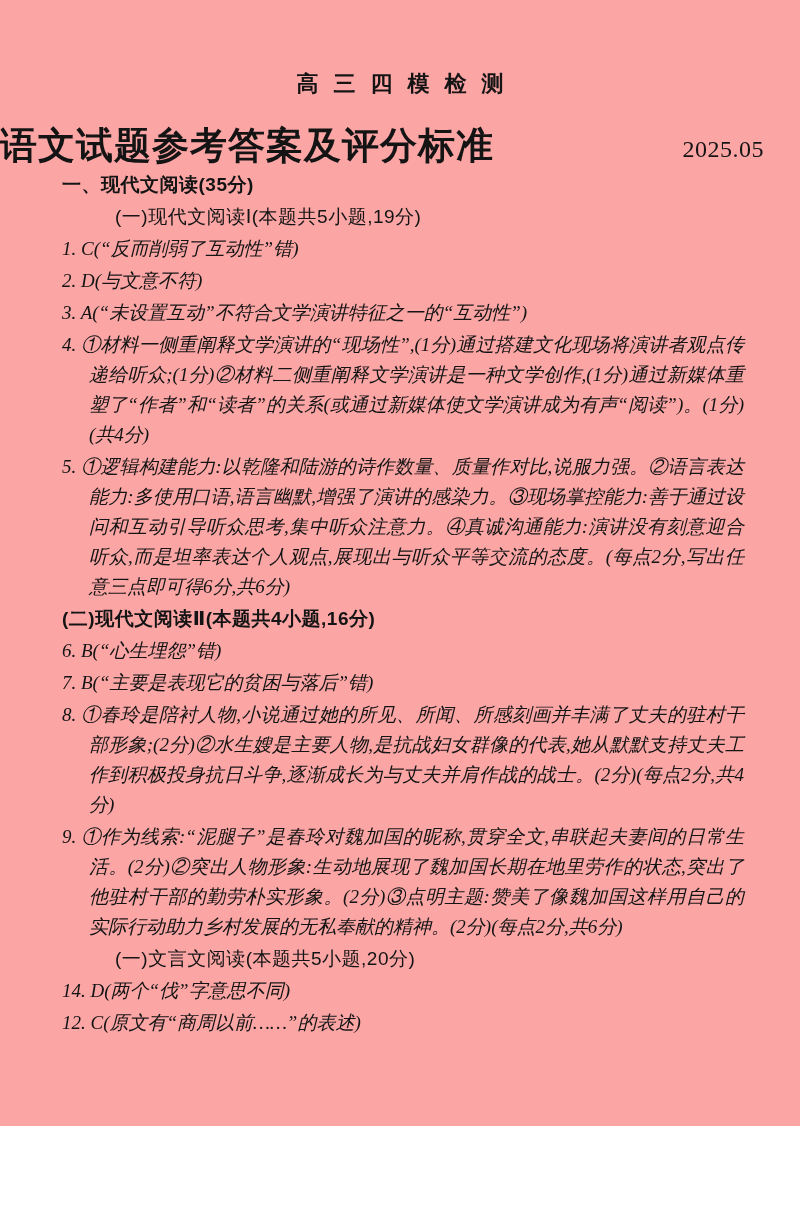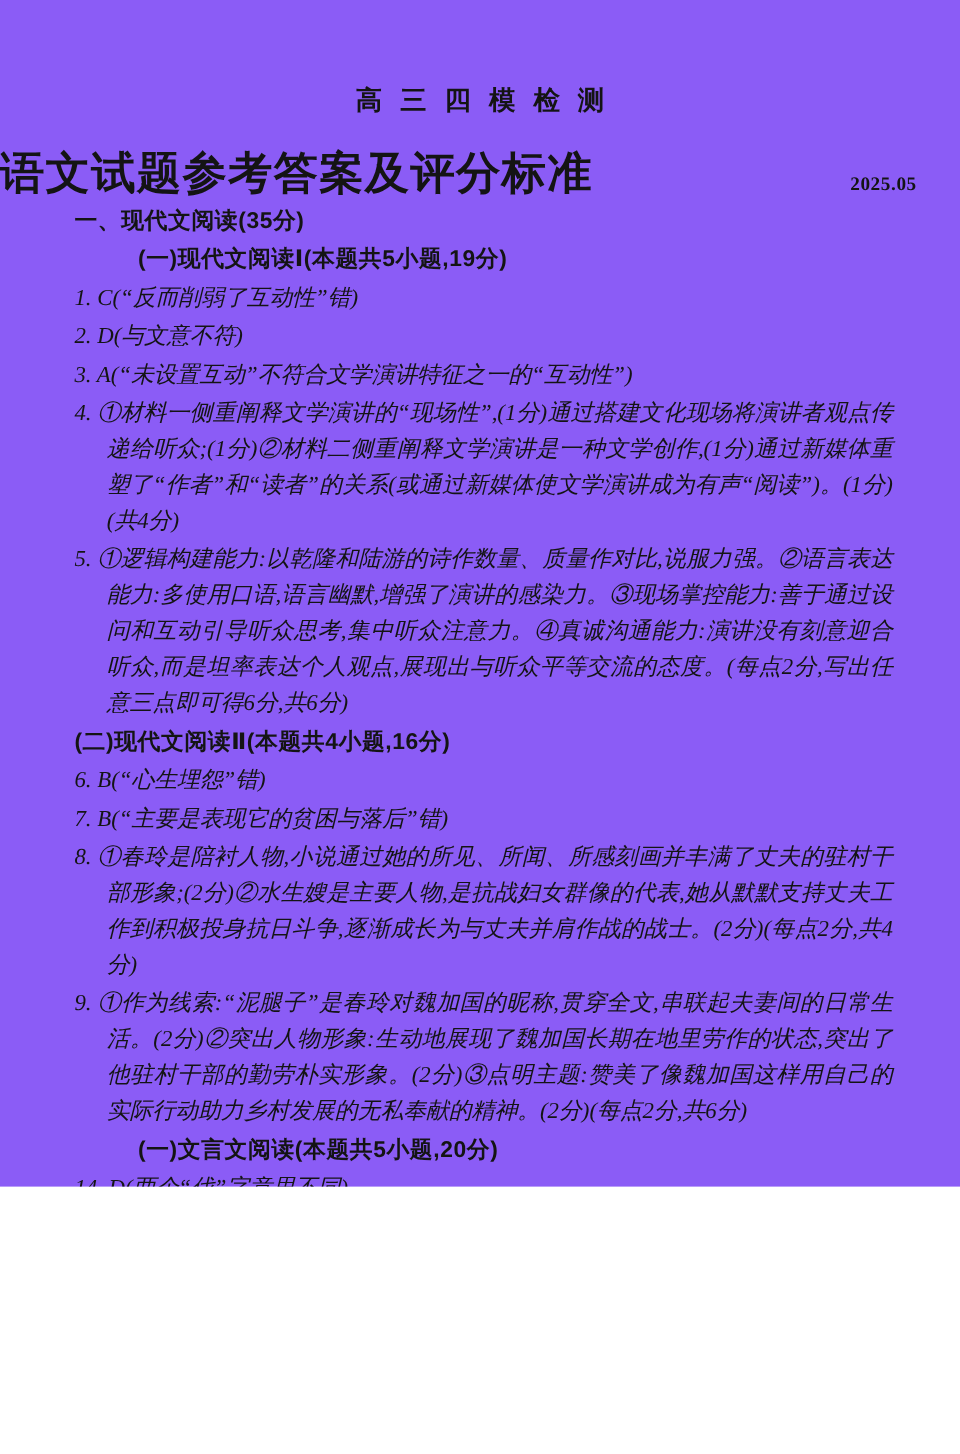--- a/index.html
+++ b/index.html
@@ -1,21 +1,21 @@
 <!DOCTYPE html>
 <html lang="zh"><head>
 <meta charset="utf-8">
 <style>
   html, body { margin: 0; padding: 0; background: #ffffff; }
   .page {
     position: relative;
     width: 800px;
-    height: 989px;
+    height: 1126px;
     margin: 0 auto;
-    background: #8b5cf6;
+    background: #fca5a5;
     color: #141414;
     font-family: "Liberation Serif", "DejaVu Serif", serif;
     overflow: hidden;
   }
   .exam-title {
     padding-top: 71px;
     text-align: center;
     font-size: 22px;
     font-weight: 600;
     letter-spacing: 15px;
@@ -34,40 +34,40 @@
     font-size: 37px;
     font-weight: 700;
     letter-spacing: 1px;
     line-height: 48px;
     font-family: "Liberation Serif", "DejaVu Serif", serif;
   }
   .doc-date {
     position: absolute;
     right: 36px;
     bottom: 7px;
-    font-size: 16px;
-    font-weight: 700;
+    font-size: 24px;
+    font-weight: 400;
     letter-spacing: 0.5px;
   }
   .answers {
     padding: 0 56px 0 62px;
   }
   .block {
     font-size: 19px;
     line-height: 30px;
     margin: 0 0 2px 0;
     text-align: justify;
   }
   .section {
     font-weight: 700;
     font-family: "Liberation Sans", "DejaVu Sans", sans-serif;
     letter-spacing: 0.5px;
   }
   .subsection {
-    font-weight: 700;
+    font-weight: 400;
     font-family: "Liberation Sans", "DejaVu Sans", sans-serif;
     letter-spacing: 0.5px;
     padding-left: 53px;
   }
   .item {
     padding-left: 27px;
     text-indent: -27px;
     font-style: italic;
   }
   .page-footer {

